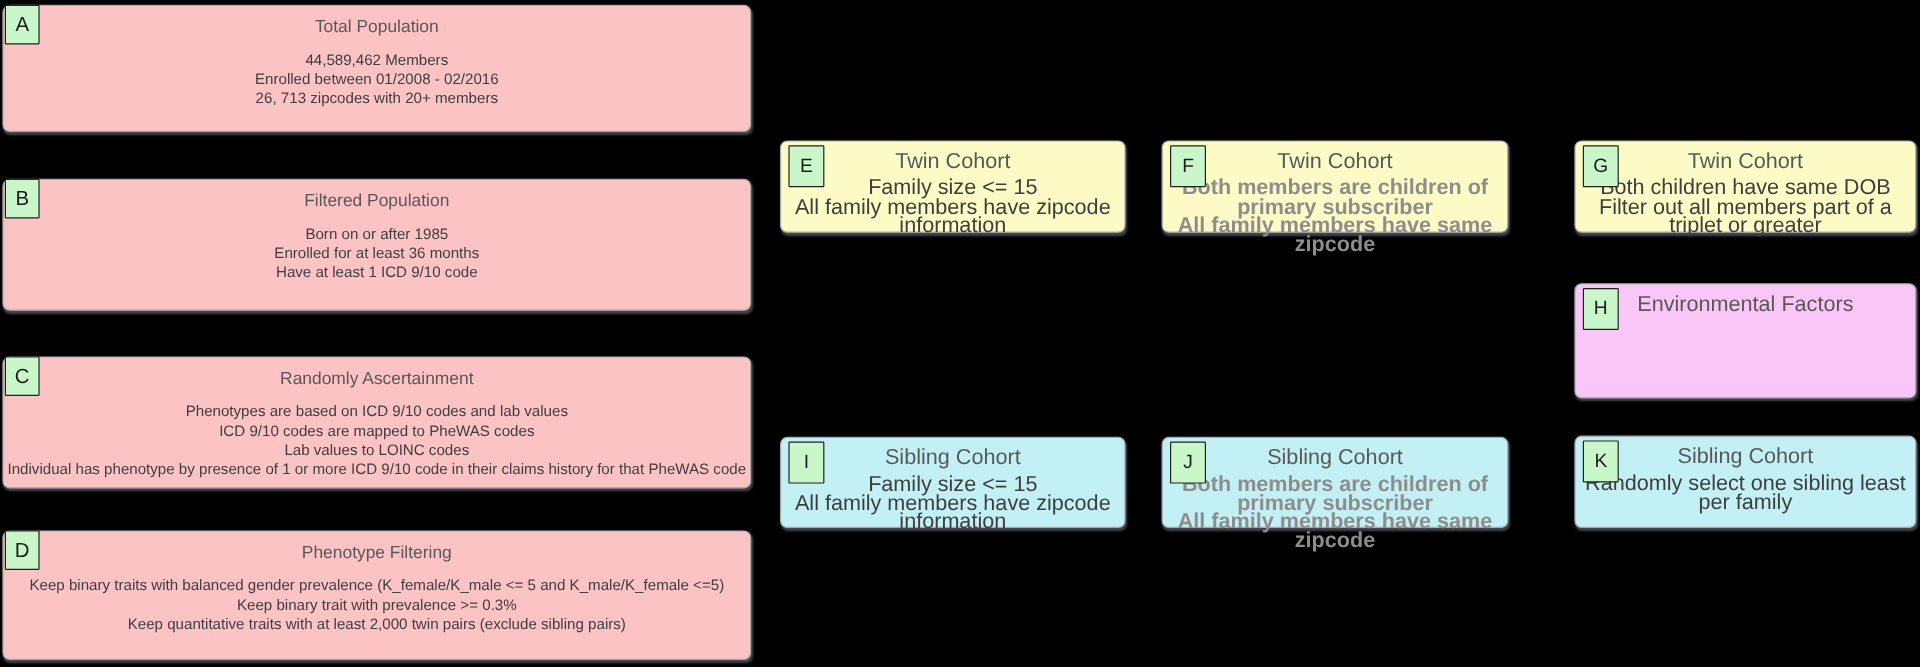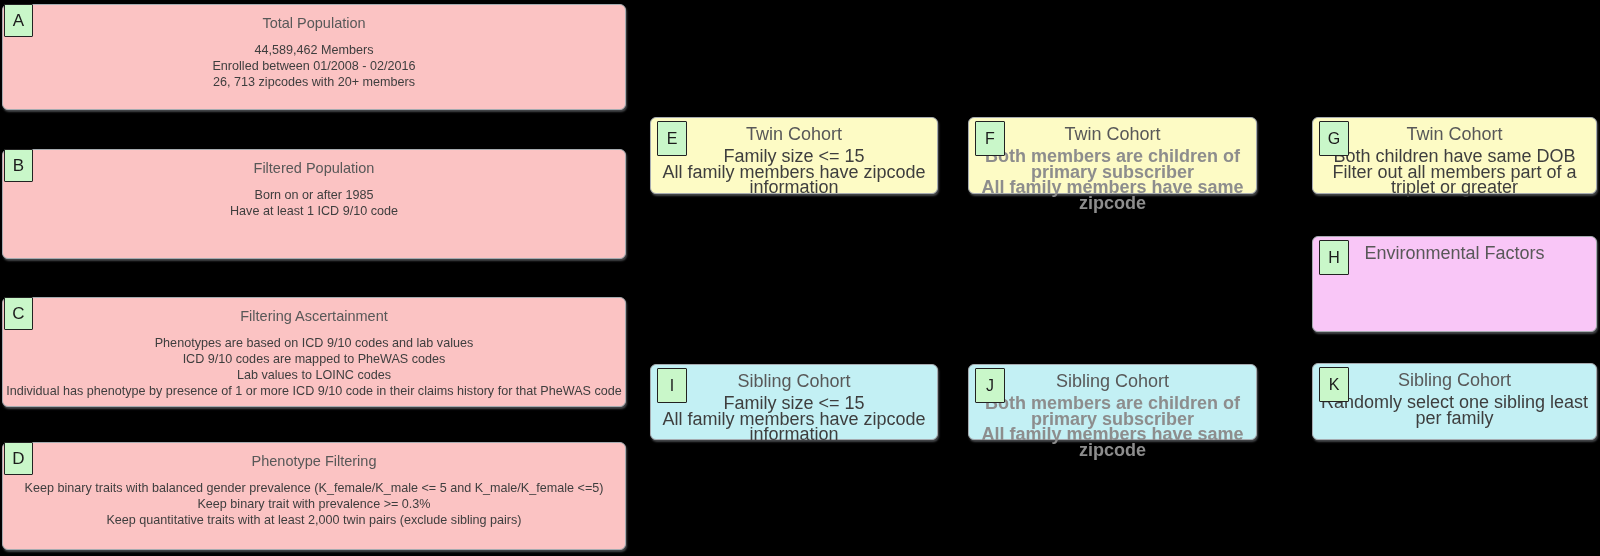--- a/index.html
+++ b/index.html
@@ -84,27 +84,28 @@
         <div class="bline">Enrolled between 01/2008 - 02/2016</div>
         <div class="bline">26, 713 zipcodes with 20+ members</div>
       </div>
   </div>
 
   <div id="node-B" class="node population">
     <span class="nlabel">B</span>
     <div class="ntitle">Filtered Population</div>
     <div class="nbody">
         <div class="bline">Born on or after 1985</div>
+        <div class="bline">Enrolled for at least 36 months</div>
         <div class="bline">Have at least 1 ICD 9/10 code</div>
       </div>
   </div>
 
   <div id="node-C" class="node population">
     <span class="nlabel">C</span>
-    <div class="ntitle">Filtering Ascertainment</div>
+    <div class="ntitle">Randomly Ascertainment</div>
     <div class="nbody">
         <div class="bline">Phenotypes are based on ICD 9/10 codes and lab values</div>
         <div class="bline">ICD 9/10 codes are mapped to PheWAS codes</div>
         <div class="bline">Lab values to LOINC codes</div>
         <div class="bline">Individual has phenotype by presence of 1 or more ICD 9/10 code in their claims history for that PheWAS code</div>
       </div>
   </div>
 
   <div id="node-D" class="node population">
     <span class="nlabel">D</span>

